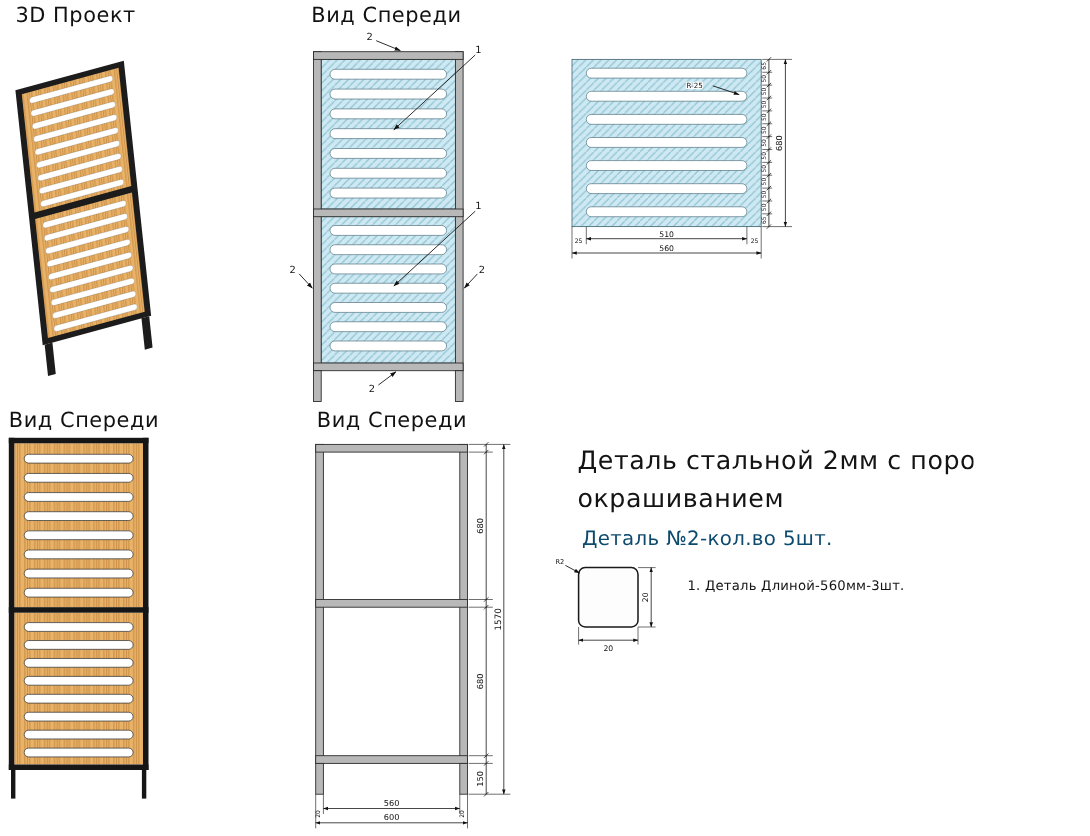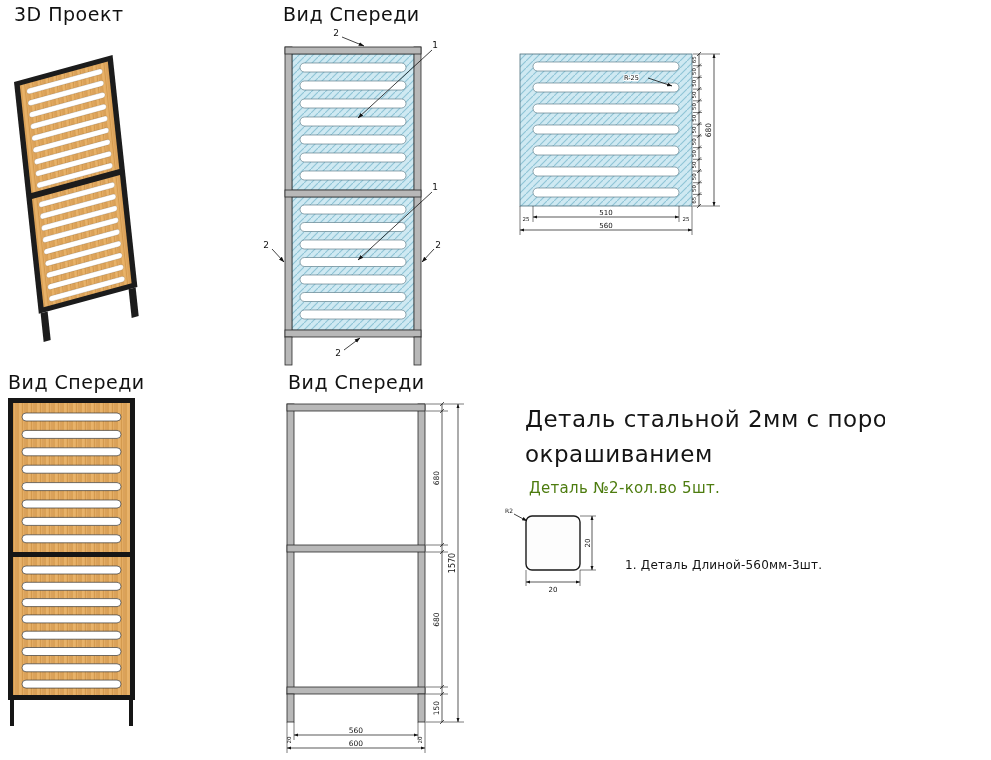--- a/index.html
+++ b/index.html
@@ -2,22 +2,22 @@
 <html><head>
 <meta charset="utf-8">
 <style>
   * { margin:0; padding:0; box-sizing:border-box; }
   html,body { background:#ffffff; }
   body { font-family:"DejaVu Sans","Liberation Sans",sans-serif; color:#1a1a1a; }
   .sheet { position:relative; width:885px; height:760px; background:#fff; overflow:hidden; }
   .title { position:absolute; font-size:19px; letter-spacing:.5px; color:#111; white-space:nowrap; }
   .svgbox { position:absolute; }
   .heading { position:absolute; font-size:23px; letter-spacing:.5px; line-height:1.5; color:#141414; }
-  .subheading { position:absolute; font-size:15px; letter-spacing:.3px; color:#4d7c0f; }
-  .notes { position:absolute; font-size:12px; line-height:1.4; letter-spacing:.2px; color:#141414;margin-top:33px; }
+  .subheading { position:absolute; font-size:18px; letter-spacing:.3px; color:#0c4a6e; }
+  .notes { position:absolute; font-size:12px; line-height:1.4; letter-spacing:.2px; color:#141414; }
   svg text { font-family:"DejaVu Sans","Liberation Sans",sans-serif; fill:#111; }
   .halo { paint-order:stroke; stroke:#ffffff; stroke-width:2px; }
   .dimline { stroke:#111; stroke-width:.7; fill:none; }
   .extline { stroke:#111; stroke-width:.55; fill:none; }
   .leader  { stroke:#111; stroke-width:.8; fill:none; }
 </style>
 </head>
 <body>
 
 <div class="sheet">

